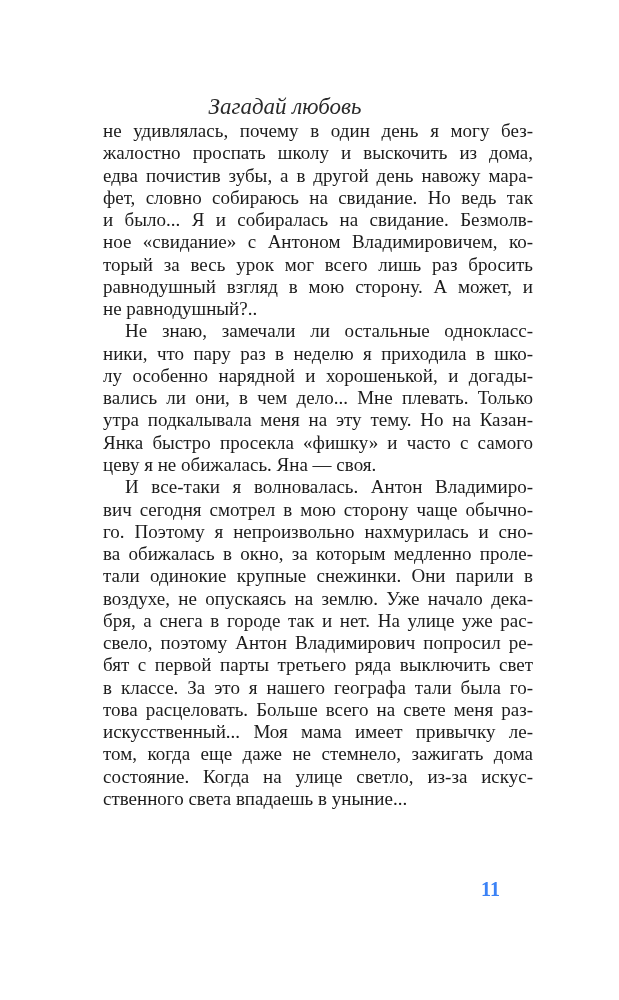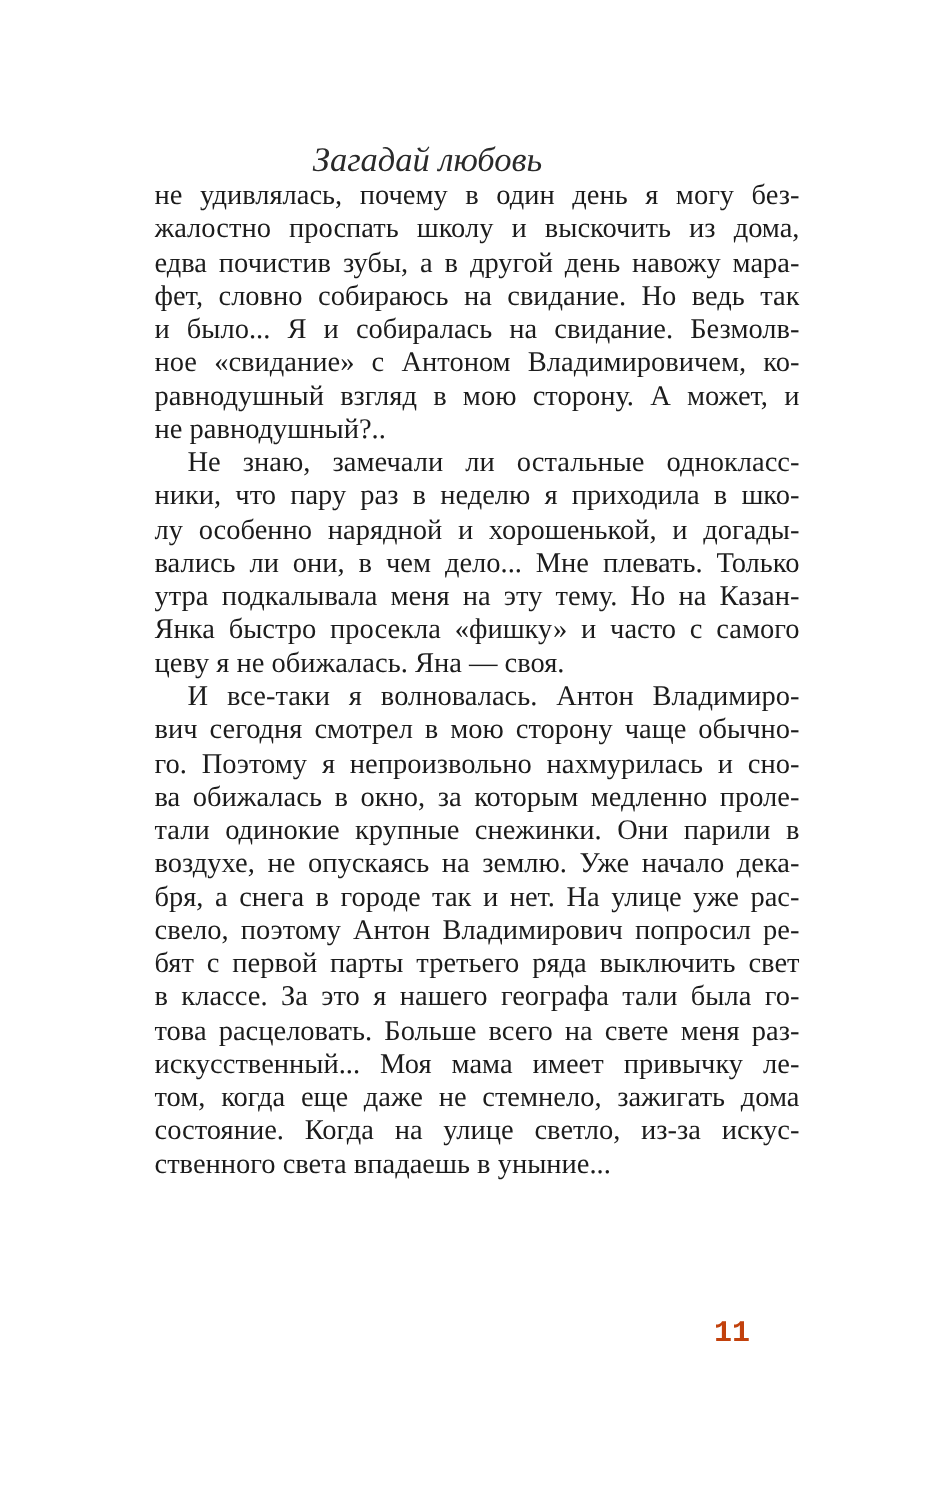--- a/index.html
+++ b/index.html
@@ -50,37 +50,37 @@
     text-indent: 22px;
   }
   .folio {
     position: absolute;
     left: 70px;
     top: 878px;
     width: 430px;
     text-align: right;
     font-weight: bold;
     font-size: 20px;
-    color: #c2410c;
-    font-family: Liberation Mono, monospace;
+    color: #3b82f6;
   }
 </style>
 </head>
 <body>
 
 <div class="page">
   <div class="running-header">Загадай любовь</div>
 
   <div class="body-text">
       <div class="line">не удивлялась, почему в один день я могу без-</div>
       <div class="line">жалостно проспать школу и выскочить из дома,</div>
       <div class="line">едва почистив зубы, а в другой день навожу мара-</div>
       <div class="line">фет, словно собираюсь на свидание. Но ведь так</div>
       <div class="line">и было... Я и собиралась на свидание. Безмолв-</div>
       <div class="line">ное «свидание» с Антоном Владимировичем, ко-</div>
+      <div class="line">торый за весь урок мог всего лишь раз бросить</div>
       <div class="line">равнодушный взгляд в мою сторону. А может, и</div>
       <div class="line para-end">не равнодушный?..</div>
       <div class="line para-indent">Не знаю, замечали ли остальные однокласс-</div>
       <div class="line">ники, что пару раз в неделю я приходила в шко-</div>
       <div class="line">лу особенно нарядной и хорошенькой, и догады-</div>
       <div class="line">вались ли они, в чем дело... Мне плевать. Только</div>
       <div class="line">утра подкалывала меня на эту тему. Но на Казан-</div>
       <div class="line">Янка быстро просекла «фишку» и часто с самого</div>
       <div class="line para-end">цеву я не обижалась. Яна — своя.</div>
       <div class="line para-indent">И все-таки я волновалась. Антон Владимиро-</div>

